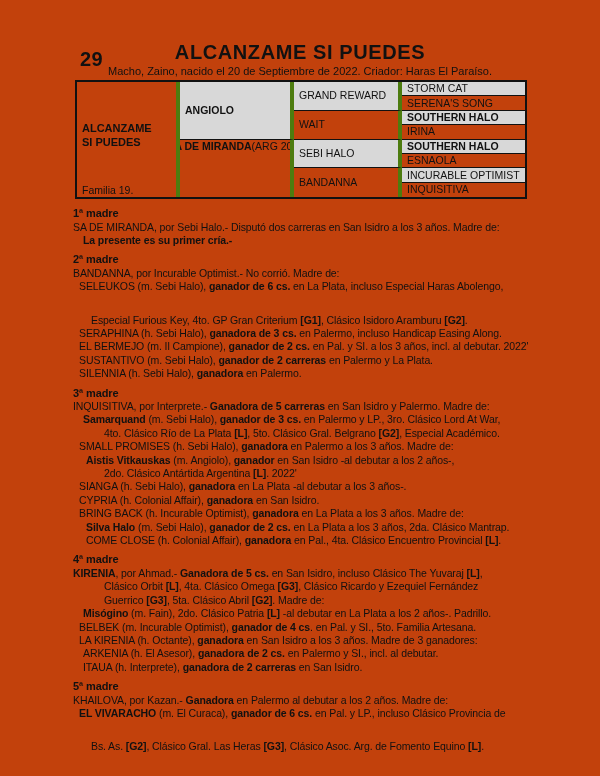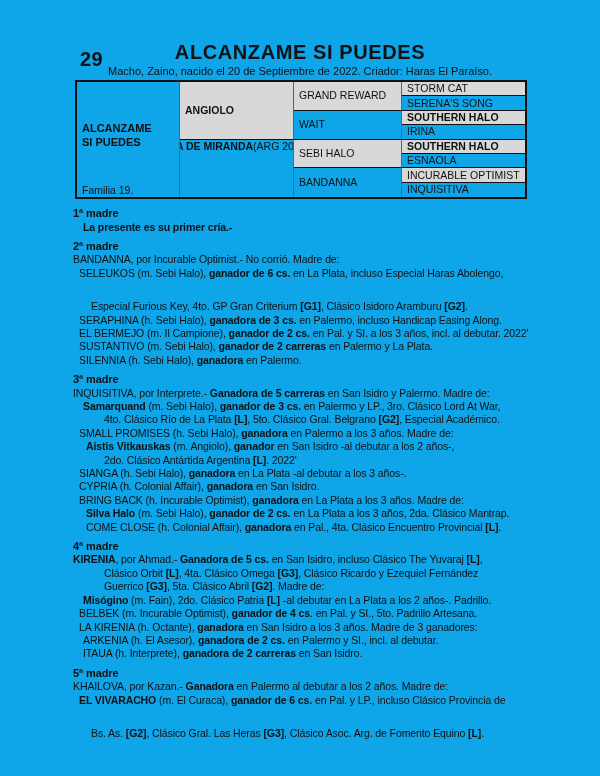--- a/index.html
+++ b/index.html
@@ -1,19 +1,19 @@
 <!DOCTYPE html>
 <html><head>
 <meta charset="utf-8">
 <style>
   html,body{margin:0;padding:0;background:#ffffff;}
   .page{
     position:relative;
     width:600px;height:776px;
-    background:#0ea5e9;
+    background:#c2410c;
     color:#111111;
     font-family:"Liberation Sans", sans-serif;
     overflow:hidden;
   }
   
   .page-num{
     position:absolute;left:80px;top:48px;
     font-size:20px;font-weight:700;letter-spacing:.5px;
   }
   .title{
@@ -33,21 +33,21 @@
     grid-auto-rows:14.4px;
     width:448px;
     margin:3px 0 0 75px;
     border:2px solid #111;
     font-size:10.5px;
     line-height:11px;
   }
   .cell{
     display:flex;align-items:center;
     padding-left:5px;
-    border-right:1px solid #4d7c0f;
+    border-right:4px solid #4d7c0f;
     border-bottom:1px solid #111;
     overflow:hidden;white-space:nowrap;
   }
   .shaded{background:#d8d8d8;}
   .b{font-weight:700;}
   .subject{
     grid-column:1;grid-row:1/9;
     flex-direction:column;align-items:flex-start;justify-content:flex-start;
     border-bottom:none;
     padding:2px 0 1px 5px;
@@ -119,20 +119,21 @@
     <div class="cell gg gg3 shaded b">SOUTHERN HALO</div>
     <div class="cell gg gg4">IRINA</div>
     <div class="cell gg gg5 shaded b">SOUTHERN HALO</div>
     <div class="cell gg gg6">ESNAOLA</div>
     <div class="cell gg gg7 shaded">INCURABLE OPTIMIST</div>
     <div class="cell gg gg8">INQUISITIVA</div>
   </div>
 
   <div class="body-text" id="sections">
       <div class="sec-heading">1ª madre</div>
+      <div class="line ind0"><span>SA DE MIRANDA, por Sebi Halo.- Disputó dos carreras en San Isidro a los 3 años. Madre de:</span></div>
       <div class="line ind2"><span class="b">La presente es su primer cría.-</span></div>
       <div class="sec-heading">2ª madre</div>
       <div class="line ind0"><span>BANDANNA, por Incurable Optimist.- No corrió. Madre de:</span></div>
       <div class="line ind1"><span>SELEUKOS (m. Sebi Halo), </span><span class="b">ganador de 6 cs.</span><span> en La Plata, incluso Especial Haras Abolengo,</span></div>
       <div class="line ind4"><span>Especial Furious Key, 4to. GP Gran Criterium </span><span class="b">[G1]</span><span>, Clásico Isidoro Aramburu </span><span class="b">[G2]</span><span>.</span></div>
       <div class="line ind1"><span>SERAPHINA (h. Sebi Halo), </span><span class="b">ganadora de 3 cs.</span><span> en Palermo, incluso Handicap Easing Along.</span></div>
       <div class="line ind1"><span>EL BERMEJO (m. Il Campione), </span><span class="b">ganador de 2 cs.</span><span> en Pal. y SI. a los 3 años, incl. al debutar. 2022'</span></div>
       <div class="line ind1"><span>SUSTANTIVO (m. Sebi Halo), </span><span class="b">ganador de 2 carreras</span><span> en Palermo y La Plata.</span></div>
       <div class="line ind1"><span>SILENNIA (h. Sebi Halo), </span><span class="b">ganadora</span><span> en Palermo.</span></div>
       <div class="sec-heading">3ª madre</div>
@@ -145,21 +146,21 @@
       <div class="line ind1"><span>SIANGA (h. Sebi Halo), </span><span class="b">ganadora</span><span> en La Plata -al debutar a los 3 años-.</span></div>
       <div class="line ind1"><span>CYPRIA (h. Colonial Affair), </span><span class="b">ganadora</span><span> en San Isidro.</span></div>
       <div class="line ind1"><span>BRING BACK (h. Incurable Optimist), </span><span class="b">ganadora</span><span> en La Plata a los 3 años. Madre de:</span></div>
       <div class="line ind3"><span class="b">Silva Halo</span><span> (m. Sebi Halo), </span><span class="b">ganador de 2 cs.</span><span> en La Plata a los 3 años, 2da. Clásico Mantrap.</span></div>
       <div class="line ind3"><span>COME CLOSE (h. Colonial Affair), </span><span class="b">ganadora</span><span> en Pal., 4ta. Clásico Encuentro Provincial </span><span class="b">[L]</span><span>.</span></div>
       <div class="sec-heading">4ª madre</div>
       <div class="line ind0"><span class="b">KIRENIA</span><span>, por Ahmad.- </span><span class="b">Ganadora de 5 cs.</span><span> en San Isidro, incluso Clásico The Yuvaraj </span><span class="b">[L]</span><span>,</span></div>
       <div class="line ind5"><span>Clásico Orbit </span><span class="b">[L]</span><span>, 4ta. Clásico Omega </span><span class="b">[G3]</span><span>, Clásico Ricardo y Ezequiel Fernández</span></div>
       <div class="line ind5"><span>Guerrico </span><span class="b">[G3]</span><span>, 5ta. Clásico Abril </span><span class="b">[G2]</span><span>. Madre de:</span></div>
       <div class="line ind2"><span class="b">Misógino</span><span> (m. Fain), 2do. Clásico Patria </span><span class="b">[L]</span><span> -al debutar en La Plata a los 2 años-. Padrillo.</span></div>
-      <div class="line ind1"><span>BELBEK (m. Incurable Optimist), </span><span class="b">ganador de 4 cs</span><span>. en Pal. y SI., 5to. Padrillo Artesana.</span></div>
+      <div class="line ind1"><span>BELBEK (m. Incurable Optimist), </span><span class="b">ganador de 4 cs</span><span>. en Pal. y SI., 5to. Familia Artesana.</span></div>
       <div class="line ind1"><span>LA KIRENIA (h. Octante), </span><span class="b">ganadora</span><span> en San Isidro a los 3 años. Madre de 3 ganadores:</span></div>
       <div class="line ind2"><span>ARKENIA (h. El Asesor), </span><span class="b">ganadora de 2 cs.</span><span> en Palermo y SI., incl. al debutar.</span></div>
       <div class="line ind2"><span>ITAUA (h. Interprete), </span><span class="b">ganadora de 2 carreras</span><span> en San Isidro.</span></div>
       <div class="sec-heading">5ª madre</div>
       <div class="line ind0"><span>KHAILOVA, por Kazan.- </span><span class="b">Ganadora</span><span> en Palermo al debutar a los 2 años. Madre de:</span></div>
       <div class="line ind1"><span class="b">EL VIVARACHO</span><span> (m. El Curaca), </span><span class="b">ganador de 6 cs.</span><span> en Pal. y LP., incluso Clásico Provincia de</span></div>
       <div class="line ind4"><span>Bs. As. </span><span class="b">[G2]</span><span>, Clásico Gral. Las Heras </span><span class="b">[G3]</span><span>, Clásico Asoc. Arg. de Fomento Equino </span><span class="b">[L]</span><span>.</span></div>
     </div>
 
 </div>

